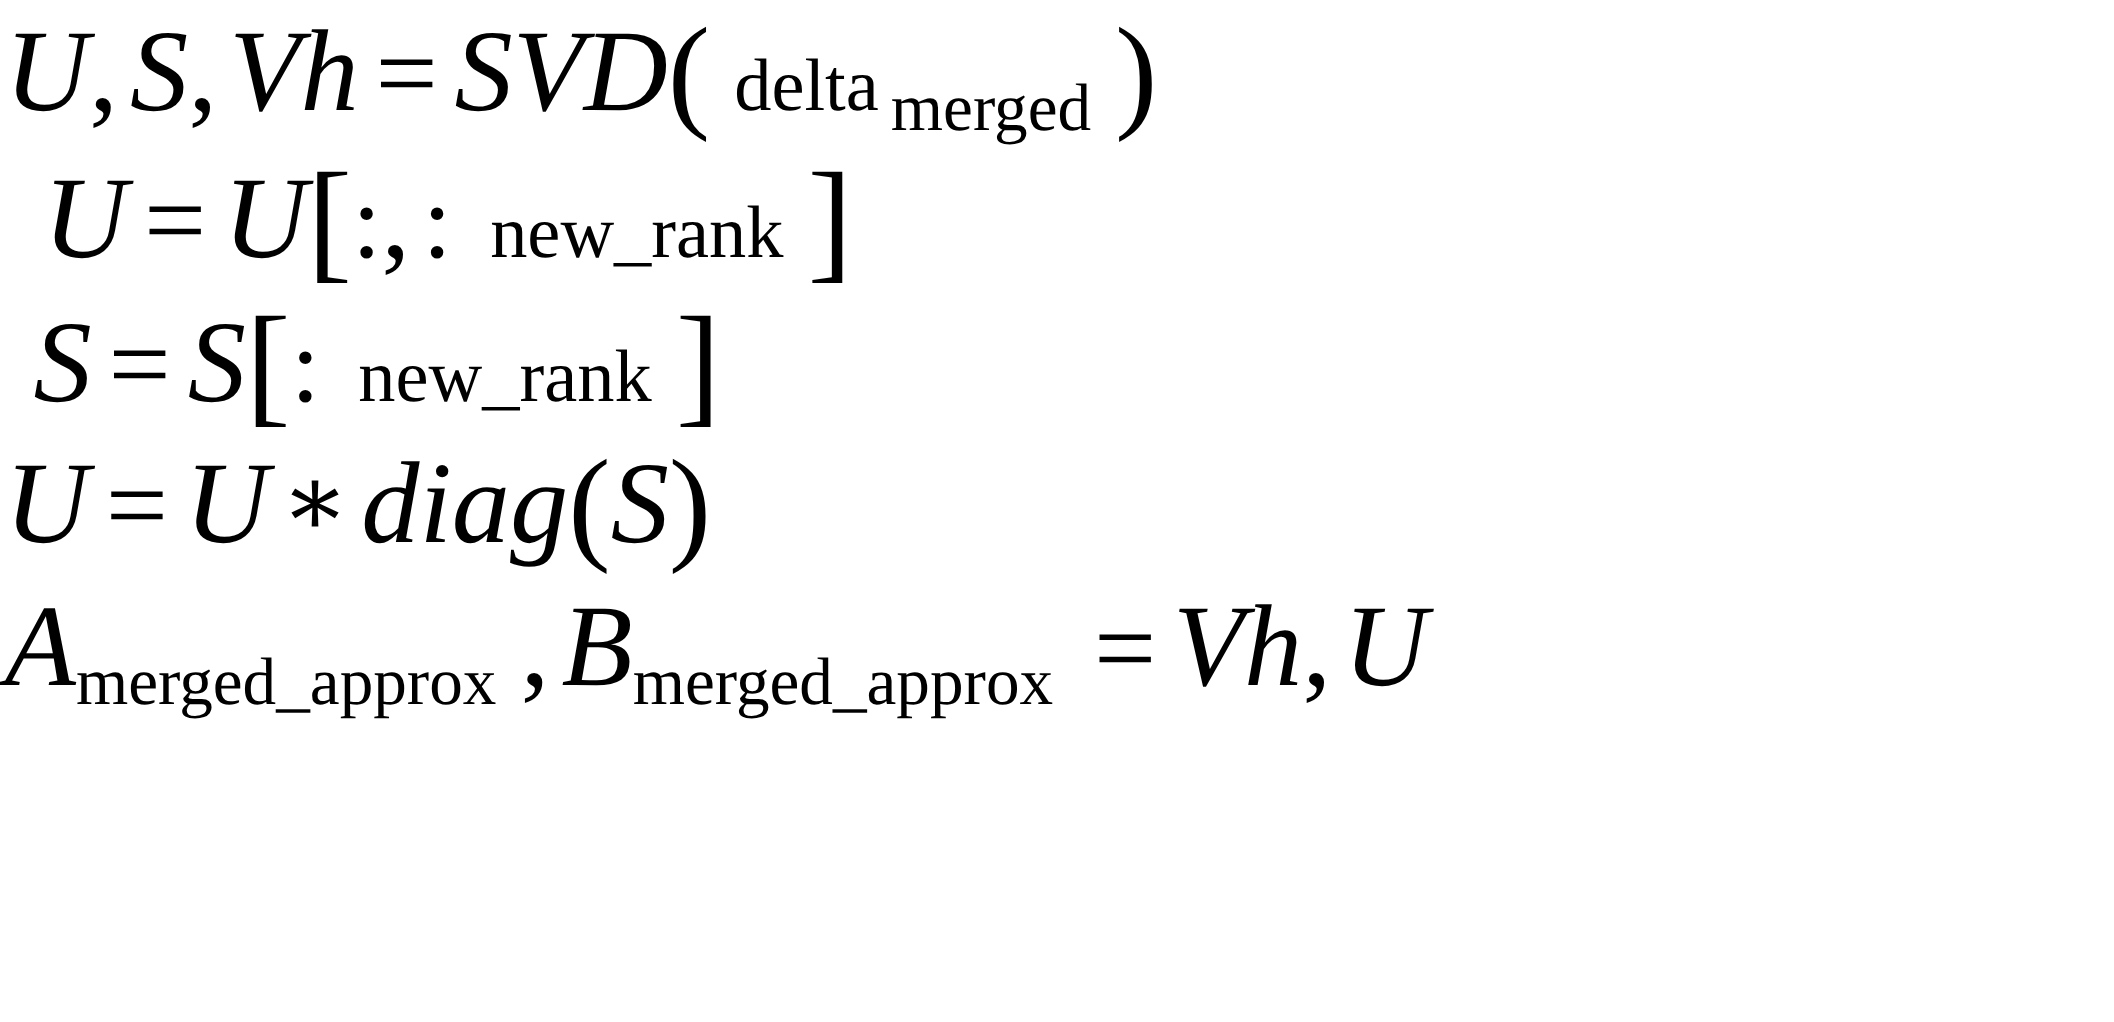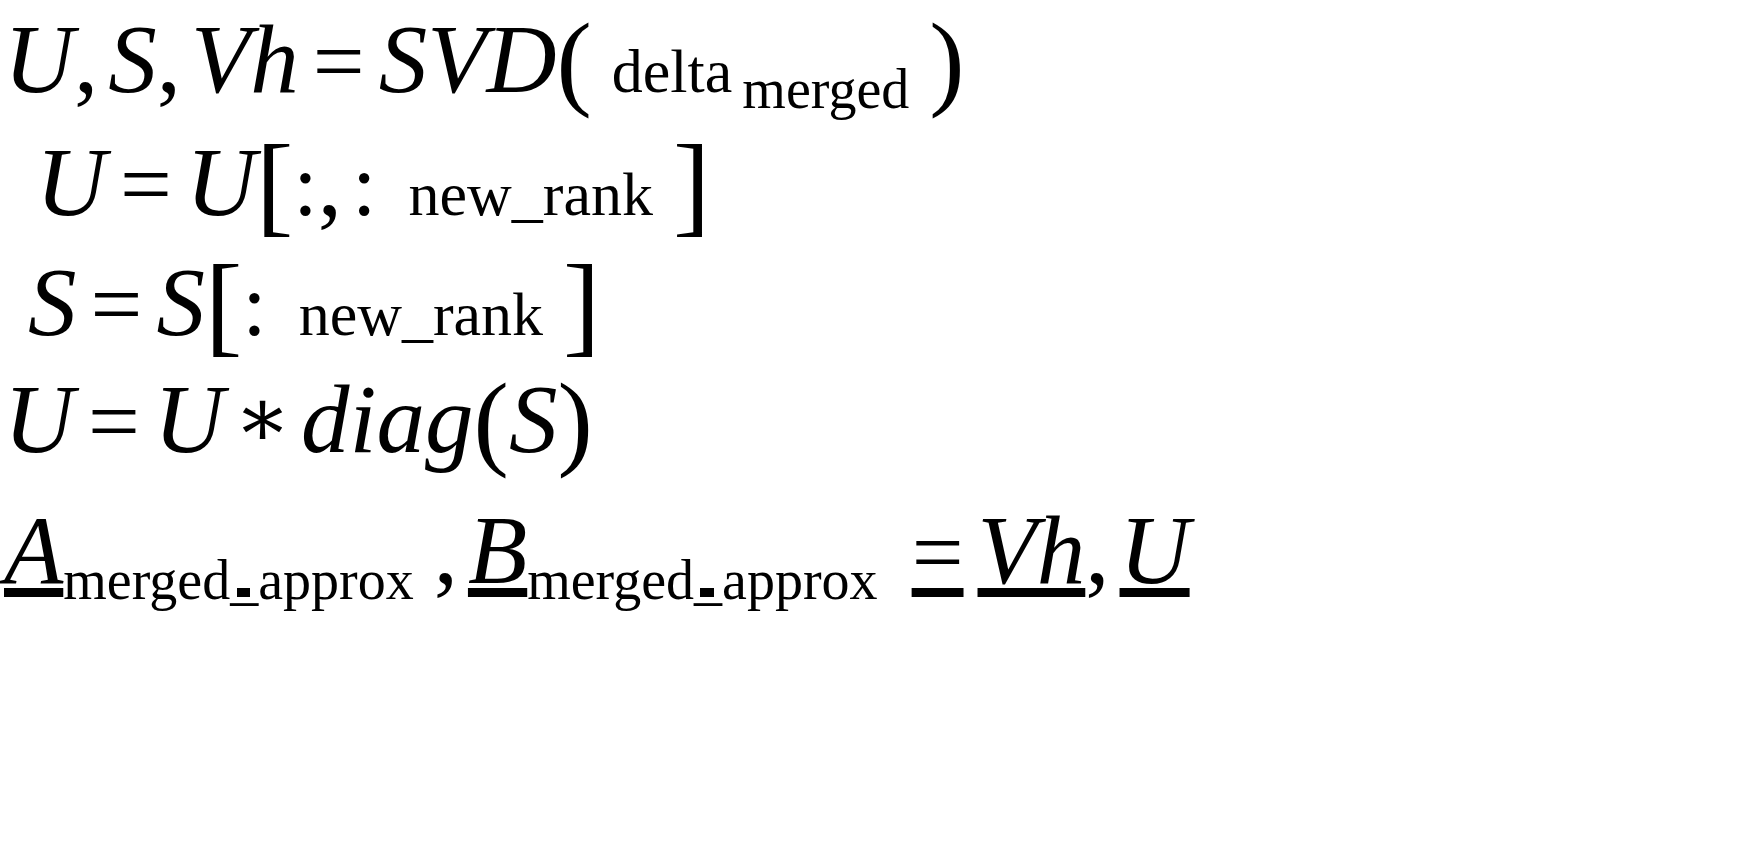--- a/index.html
+++ b/index.html
@@ -99,21 +99,21 @@
   .thin  { display: inline-block; width: 10px; }
   .med   { display: inline-block; width: 20px; }
   .wide  { display: inline-block; width: 32px; }
 
   
   #line-1 { margin-top: -4px; }
   #line-2 { margin-top: -2px; margin-left: 32px; }
   #line-3 { margin-top: -2px; margin-left: 24px; }
   #line-4 { margin-top: -2px; }
   #line-5 { margin-top: -2px; }
-  #line-6 { margin-top: 12px; text-decoration: underline; }
+  #line-6 { margin-top: 0px; }
 </style>
 </head>
 <body>
 
 <div id="equation-block">
 
   <div class="eq-line" id="line-1">
     <span class="mi">U</span><span class="mo mo-comma">,</span><span class="thin"></span><span class="mi">S</span><span class="mo mo-comma">,</span><span class="thin"></span><span class="mi">Vh</span><span class="mo mo-eq">=</span><span class="mi">SVD</span><span class="mo mo-paren">(</span><span class="med"></span><span class="mr">delta</span><span class="thin"></span><span class="sub">merged</span><span class="med"></span><span class="mo mo-paren">)</span>
   </div>
 

